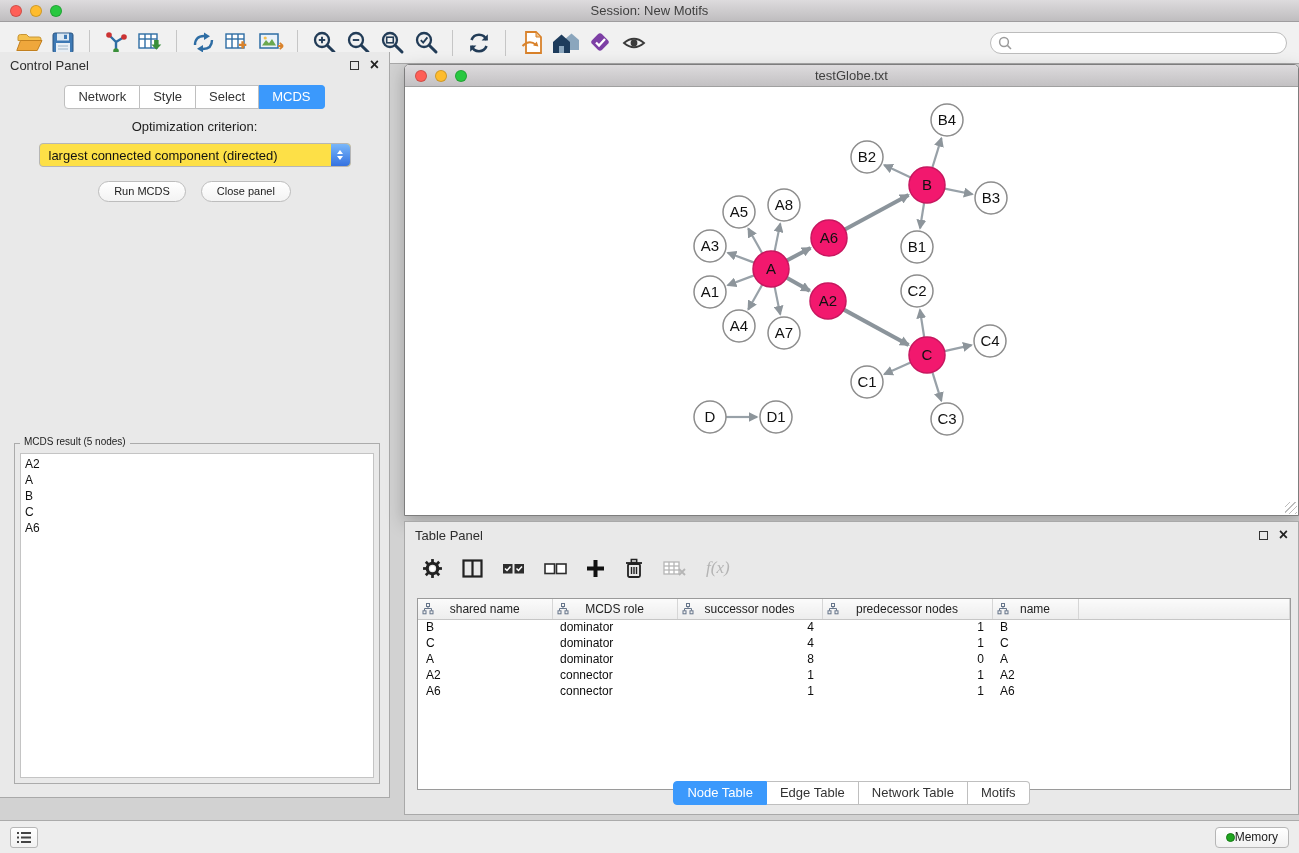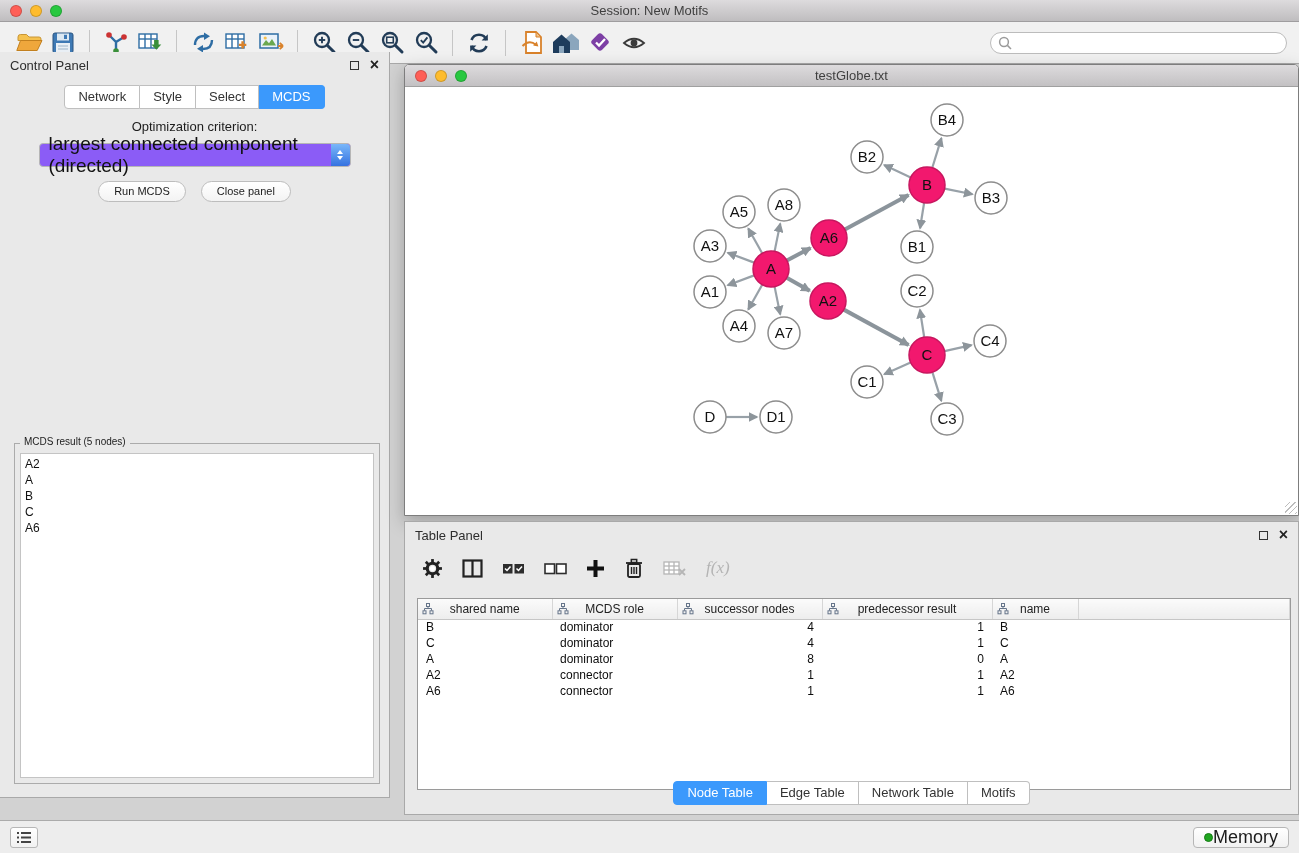--- a/index.html
+++ b/index.html
@@ -34,22 +34,22 @@
   
   .control-panel { position:absolute; left:0; top:52px; width:390px; height:746px;
     background:#e9e9e9; border-right:1px solid #a9a9a9; border-bottom:1px solid #a9a9a9; }
   .seg-tabs { display:flex; justify-content:center; margin-top:7px; }
   .seg-tab { font-size:13px; padding:3px 13px 4px 13px; background:#fff; border:1px solid #bfbfbf;
     border-left:none; color:#333; cursor:default; }
   .seg-tab:first-child { border-left:1px solid #bfbfbf; border-radius:4px 0 0 4px; }
   .seg-tab:last-child { border-radius:0 4px 4px 0; }
   .seg-tab.active { background:#3b99fc; border-color:#3b99fc; color:#fff; }
   .opt-label { text-align:center; margin-top:10px; font-size:13px; color:#1c1c1c; }
-  .dropdown { margin:9px auto 14px auto; width:312px; height:24px; background:#8b5cf6; border:1px solid #b6b6b6;
-    border-radius:4px; display:flex; align-items:center; padding-left:9px; font-size:19px; position:relative; color:#111; }
+  .dropdown { margin:9px auto 14px auto; width:312px; height:24px; background:#fde047; border:1px solid #b6b6b6;
+    border-radius:4px; display:flex; align-items:center; padding-left:9px; font-size:13px; position:relative; color:#111; }
   .dropdown .stepper { position:absolute; right:0; top:0; bottom:0; width:19px;
     background:linear-gradient(#79b7fa,#3572e0); border-radius:0 4px 4px 0;
     display:flex; flex-direction:column; align-items:center; justify-content:center; gap:2px; }
   .tri-up { width:0;height:0;border-left:3.5px solid transparent;border-right:3.5px solid transparent;border-bottom:4.5px solid #fff; }
   .tri-down { width:0;height:0;border-left:3.5px solid transparent;border-right:3.5px solid transparent;border-top:4.5px solid #fff; }
   .btn-row { display:flex; justify-content:center; gap:15px; margin-top:11px; }
   .mac-btn { background:linear-gradient(#ffffff,#f3f3f3); border:1px solid #bdbdbd; border-radius:11px;
     padding:3px 15px 4px 15px; font-size:11px; color:#1c1c1c; }
   .group-box { position:absolute; left:14px; right:9px; top:391px; bottom:13px; border:1px solid #ababab; }
   .group-title { position:absolute; top:-8px; left:5px; background:#e9e9e9; padding:0 4px; font-size:10px; color:#1c1c1c; }
@@ -82,21 +82,21 @@
   .col0{width:134px}.col1{width:125px}.col2{width:145px}.col3{width:170px}.col4{width:86px}.col-fill{width:auto}
   td.col2, td.col3 { text-align:right; }
   .tp-tabs { position:absolute; bottom:9px; left:0; right:0; display:flex; justify-content:center; }
 
   
   .statusbar { position:absolute; bottom:0; left:0; right:0; height:33px; background:#ededed;
     border-top:1px solid #ababab; display:flex; align-items:center; padding:0 10px; }
   .list-btn { width:28px; height:21px; background:linear-gradient(#fff,#f1f1f1); border:1px solid #b6b6b6;
     border-radius:3px; display:flex; align-items:center; justify-content:center; }
   .memory-btn { margin-left:auto; height:21px; background:linear-gradient(#fff,#f1f1f1); border:1px solid #b6b6b6;
-    border-radius:4px; display:flex; align-items:center; gap:0; padding:0 10px; font-size:18px; color:#1c1c1c; }
+    border-radius:4px; display:flex; align-items:center; gap:0; padding:0 10px; font-size:12px; color:#1c1c1c; }
   .memory-dot { width:9px; height:9px; border-radius:50%; background:#1fa51f; border:1px solid #157a15; }
 </style>
 </head>
 <body>
 
 <div id="app">
 
   <div class="titlebar">
     <div class="traffic">
       <span class="light red"></span>
@@ -507,21 +507,21 @@
                   <rect x="4.5" y="0.5" width="3" height="3" fill="none" stroke="#66758a" stroke-width="1"></rect>
                   <path d="M6 3.5 v2 M2.5 5.5 h7 M2.5 5.5 v2 M9.5 5.5 v2" stroke="#66758a" stroke-width="1" fill="none"></path>
                   <rect x="1" y="7.8" width="3" height="3" fill="none" stroke="#66758a" stroke-width="1"></rect>
                   <rect x="8" y="7.8" width="3" height="3" fill="none" stroke="#66758a" stroke-width="1"></rect>
                 </svg><span>successor nodes</span></th>
               <th class="col3"><svg width="12" height="12" viewBox="0 0 12 12">
                   <rect x="4.5" y="0.5" width="3" height="3" fill="none" stroke="#66758a" stroke-width="1"></rect>
                   <path d="M6 3.5 v2 M2.5 5.5 h7 M2.5 5.5 v2 M9.5 5.5 v2" stroke="#66758a" stroke-width="1" fill="none"></path>
                   <rect x="1" y="7.8" width="3" height="3" fill="none" stroke="#66758a" stroke-width="1"></rect>
                   <rect x="8" y="7.8" width="3" height="3" fill="none" stroke="#66758a" stroke-width="1"></rect>
-                </svg><span>predecessor result</span></th>
+                </svg><span>predecessor nodes</span></th>
               <th class="col4"><svg width="12" height="12" viewBox="0 0 12 12">
                   <rect x="4.5" y="0.5" width="3" height="3" fill="none" stroke="#66758a" stroke-width="1"></rect>
                   <path d="M6 3.5 v2 M2.5 5.5 h7 M2.5 5.5 v2 M9.5 5.5 v2" stroke="#66758a" stroke-width="1" fill="none"></path>
                   <rect x="1" y="7.8" width="3" height="3" fill="none" stroke="#66758a" stroke-width="1"></rect>
                   <rect x="8" y="7.8" width="3" height="3" fill="none" stroke="#66758a" stroke-width="1"></rect>
                 </svg><span>name</span></th>
               <th class="col-fill"></th>
             </tr>
           </thead>
         <tbody>

